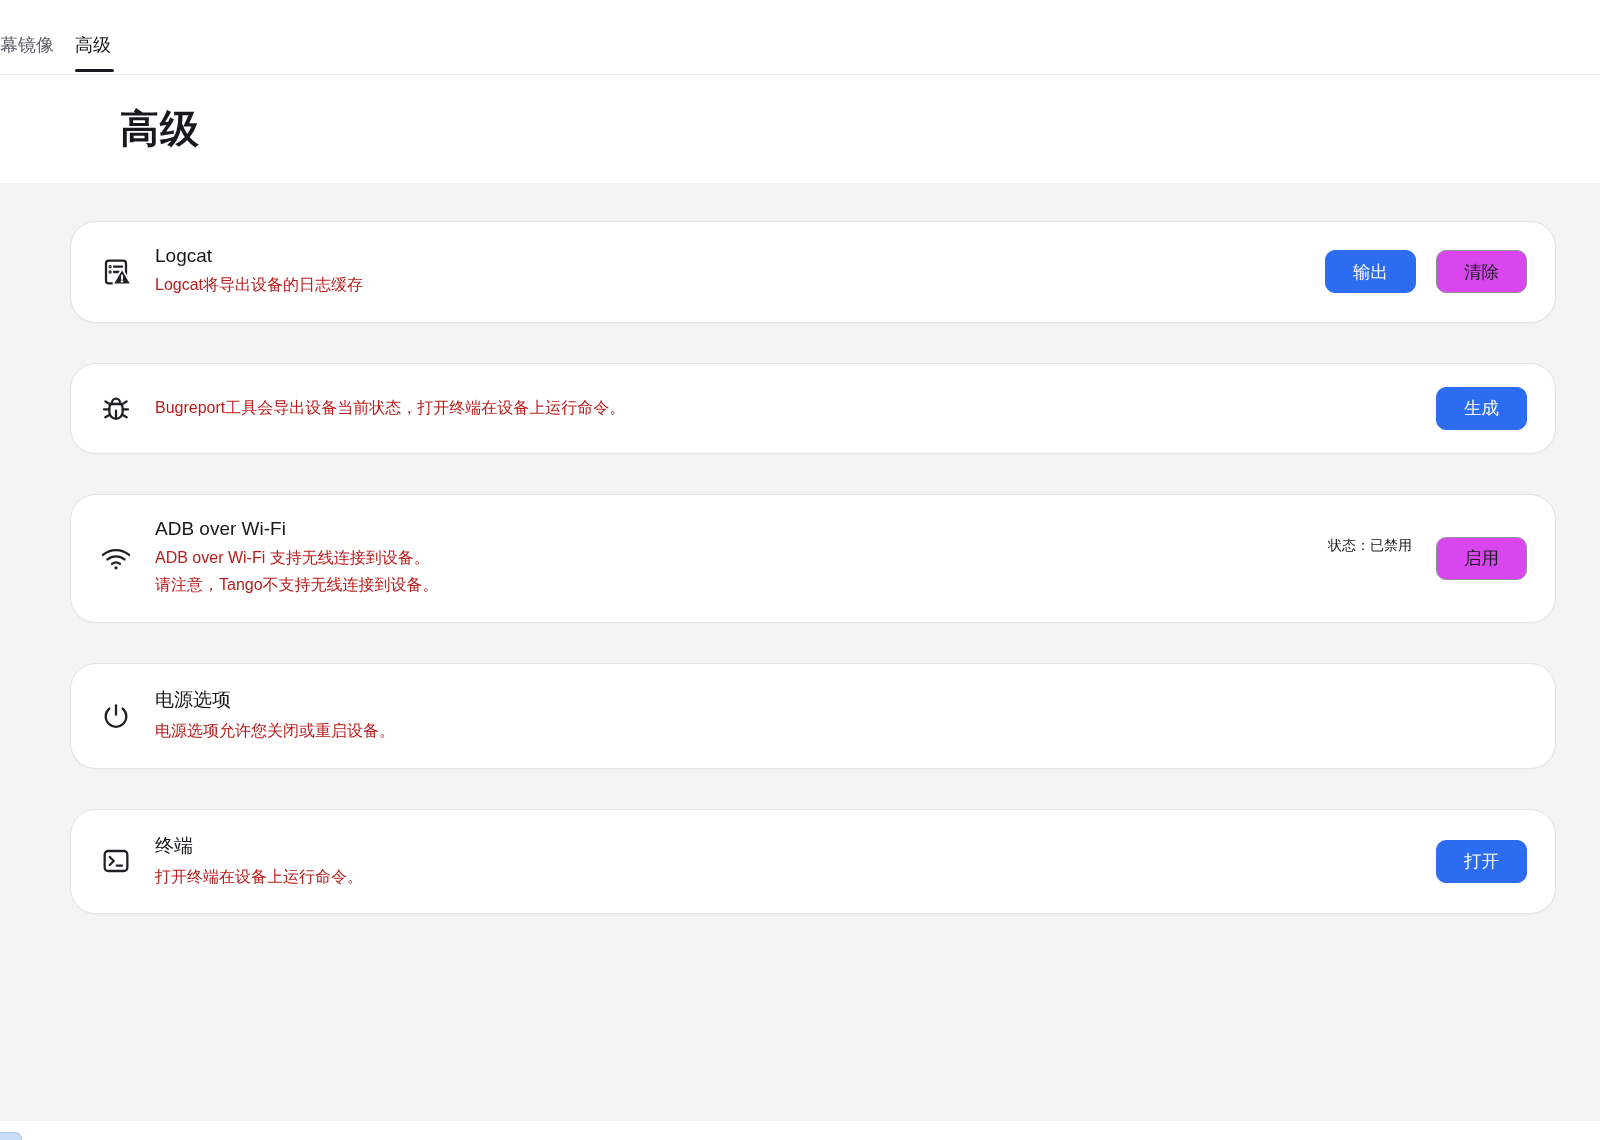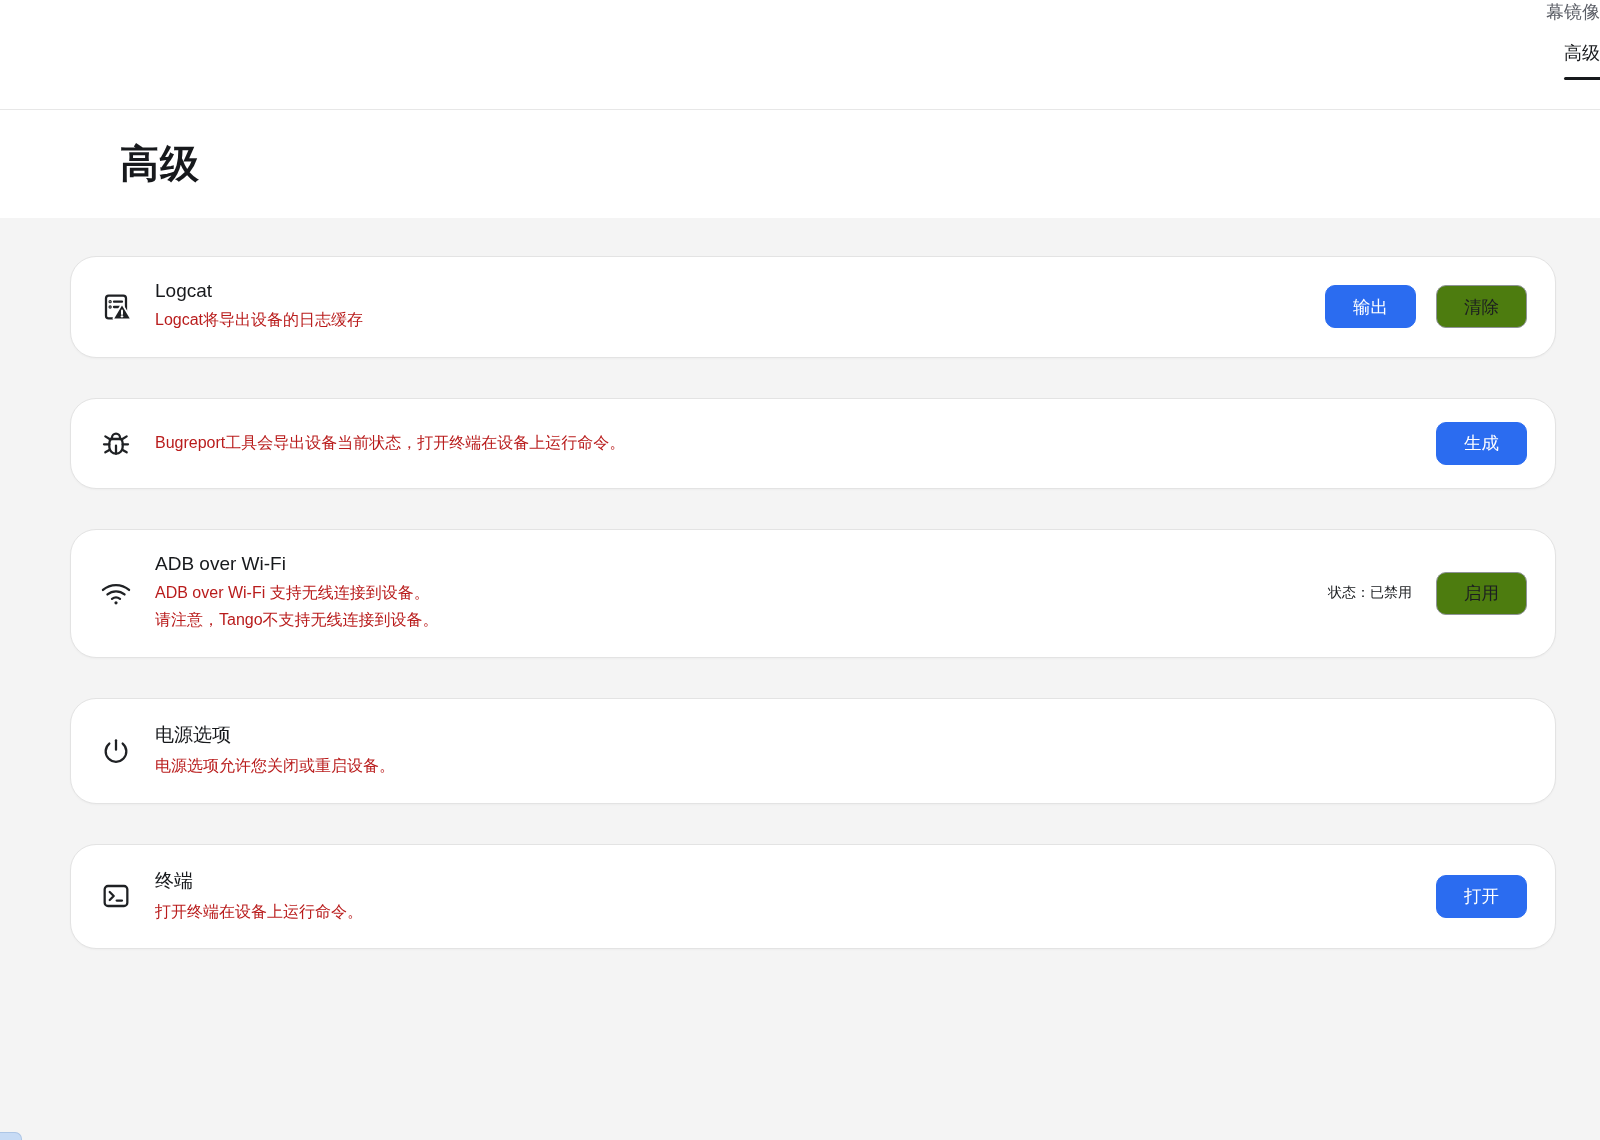--- a/index.html
+++ b/index.html
@@ -1,21 +1,21 @@
 <!DOCTYPE html>
 <html style="--accent: #2b6cf0;"><head>
 <meta charset="utf-8">
 <style>
   * { margin:0; padding:0; box-sizing:border-box; }
   html,body { width:1600px; height:1140px; background:#ffffff; overflow:hidden;
               font-family:"Liberation Sans", sans-serif; color:#1c1c1c; }
 
   
-  .tabbar { position:relative; height:110px; border-bottom:1px solid #e7e7e7;
-            display:flex; align-items:flex-end;flex-direction:column; }
+  .tabbar { position:relative; height:75px; border-bottom:1px solid #e7e7e7;
+            display:flex; align-items:flex-end; }
   .tab { position:relative; font-size:18px; padding-bottom:17px; cursor:pointer; }
   .tab-mirror { margin-left:0; color:#5b5e66; }
   .tab-advanced { margin-left:21px; color:#17191c; }
   .tab-advanced .tab-underline { position:absolute; left:0; right:-3px; bottom:2px;
             height:3.5px; background:#17191c; border-radius:2px; }
 
   
   .page-header { height:108px; display:flex; align-items:center; padding-left:76px; }
   .page-header .hicon { width:31px; height:31px; margin-right:13px; flex:0 0 auto; }
   .page-title { font-size:39px; font-weight:bold; letter-spacing:1px; color:#17191c; }
@@ -25,30 +25,30 @@
 
   
   .card { background:#ffffff; border:1px solid #e3e3e3; border-radius:26px;
           box-shadow:0 1px 2px rgba(0,0,0,0.03);
           display:flex; align-items:center; padding:23px 28px; margin-bottom:40px; }
   .card-icon { width:34px; display:flex; justify-content:center; margin-right:22px; flex:0 0 auto; }
   .card-icon svg { stroke:#1f2124; }
   .card-text { display:flex; flex-direction:column; }
   .card-title { font-size:19px; font-weight:500; color:#17191c; margin-bottom:5px; }
   .card-desc { font-size:16px; line-height:1.68; color:#b91c1c; }
-  .card-right { margin-left:auto; display:flex; align-items:center; gap:20px;padding-left:21px; }
+  .card-right { margin-left:auto; display:flex; gap:20px;padding-left:21px; }
   .status-text { font-size:14px; color:#17191c; margin-right:4px; white-space:nowrap; }
 
   
   .btn { height:43px; padding:0 27px; border-radius:10px; font-size:17.5px;
          font-family:inherit; display:flex; align-items:center; justify-content:center;
          cursor:pointer; white-space:nowrap; }
   .btn-primary { background:var(--accent,#2b6cf0); border:1px solid var(--accent,#2b6cf0);
                  color:#ffffff; }
-  .btn-outline { background:#4d7c0f; border:1px solid #8f9398; color:#1c1e21; }
+  .btn-outline { background:#d946ef; border:1px solid #8f9398; color:#1c1e21; }
 
   
   .corner-sliver { position:absolute; left:0; bottom:0; width:22px; height:8px;
                    background:#c7dbf5; border:1px solid #adc6e6; border-bottom:none;
                    border-left:none; border-top-right-radius:7px; }
 </style>
 </head>
 <body>
 
 <div class="tabbar">

